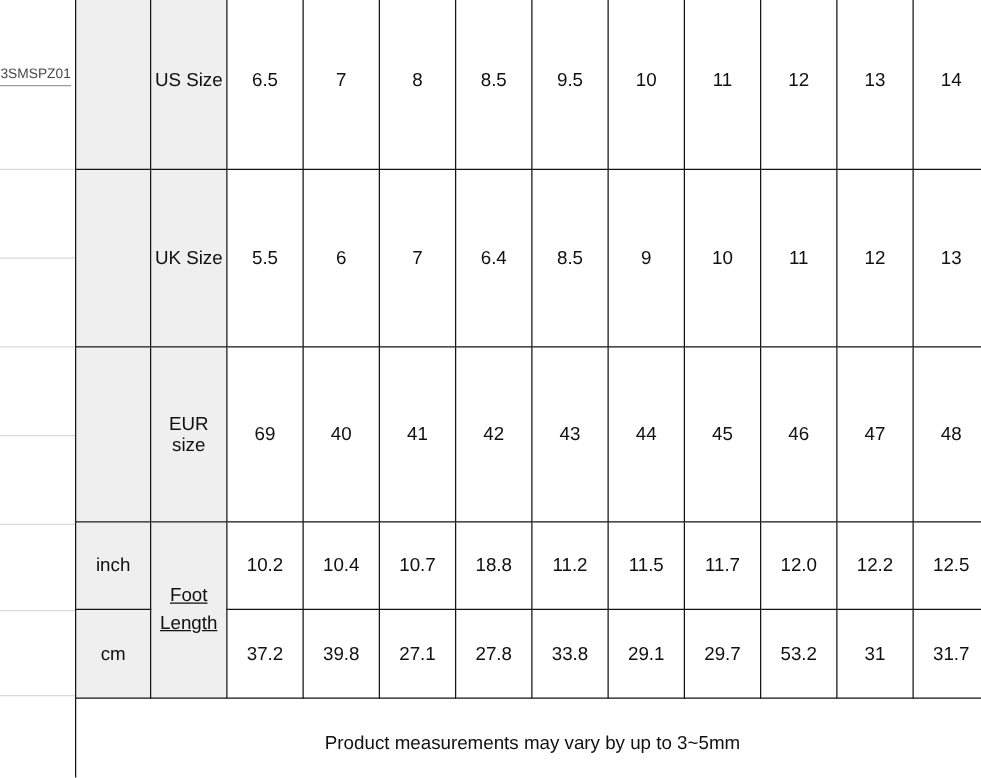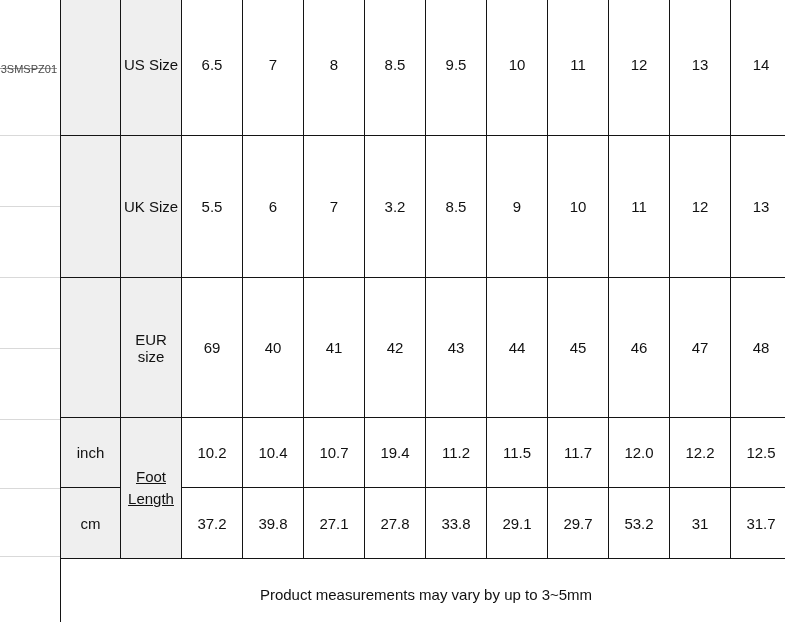--- a/index.html
+++ b/index.html
@@ -14,23 +14,23 @@
 
   
   .margin-area { position: absolute; left: 0; top: 0; width: 60px; height: 622px; }
   .sheet-gridline {
     position: absolute; left: 0; width: 60px; height: 1px;
     background: #d9d9d9;
   }
   .sheet-gridline.dark { background: #9c9c9c; width: 57px; }
   .sku-code {
     position: absolute; left: 0; top: 53px; width: 57px;
-    text-align: right;
+    text-align: center;
     font-size: 11px; color: #4a4a4a;
-    white-space: nowrap; overflow: hidden; margin-top: 10px;
+    white-space: nowrap; overflow: hidden;
   }
 
   
   table.size-chart {
     position: absolute; left: 60px; top: -7px;
     border-collapse: collapse;
     table-layout: fixed;
     width: 731px;
   }
   table.size-chart td {
@@ -100,21 +100,21 @@
         <td>12</td>
         <td>13</td>
         <td>14</td>
       </tr>
     <tr class="r-big">
       <td class="shaded"></td>
       <td class="shaded lbl">UK Size</td>
     <td>5.5</td>
         <td>6</td>
         <td>7</td>
-        <td>3.2</td>
+        <td>6.4</td>
         <td>8.5</td>
         <td>9</td>
         <td>10</td>
         <td>11</td>
         <td>12</td>
         <td>13</td>
       </tr>
     <tr class="r-big3">
       <td class="shaded"></td>
       <td class="shaded lbl">EUR size</td>
@@ -128,21 +128,21 @@
         <td>46</td>
         <td>47</td>
         <td>48</td>
       </tr>
     <tr class="r-small">
       <td class="shaded lbl">inch</td>
       <td class="shaded lbl foot" rowspan="2">Foot Length</td>
     <td>10.2</td>
         <td>10.4</td>
         <td>10.7</td>
-        <td>19.4</td>
+        <td>18.8</td>
         <td>11.2</td>
         <td>11.5</td>
         <td>11.7</td>
         <td>12.0</td>
         <td>12.2</td>
         <td>12.5</td>
       </tr>
     <tr class="r-small2">
       <td class="shaded lbl">cm</td>
     <td>37.2</td>

